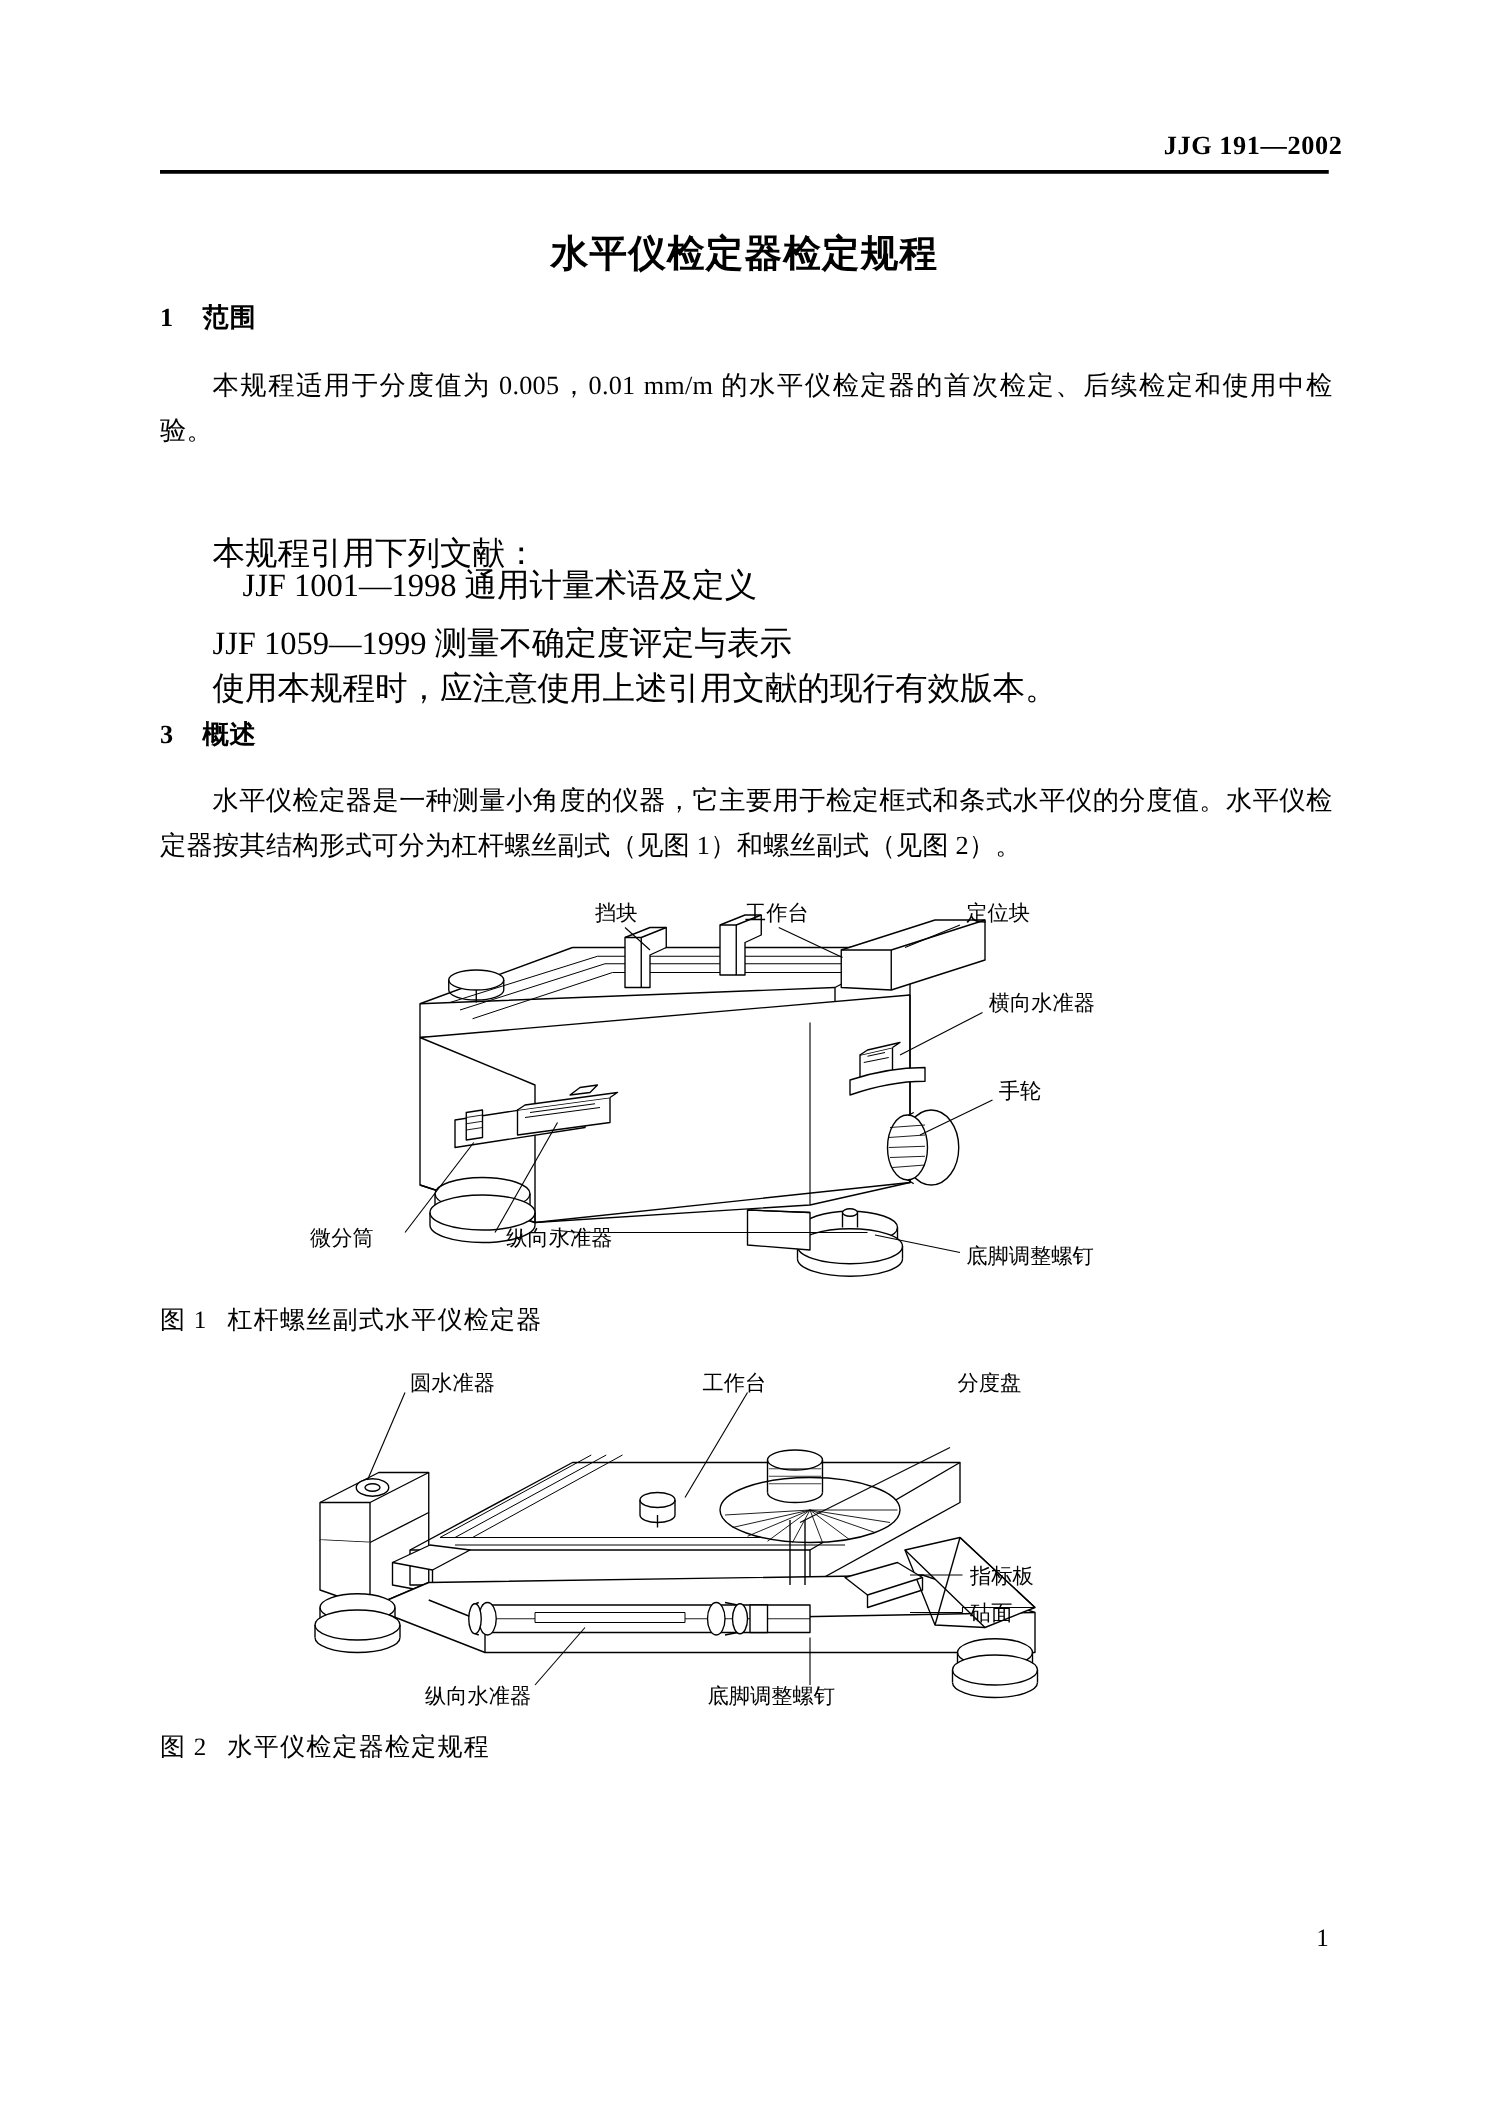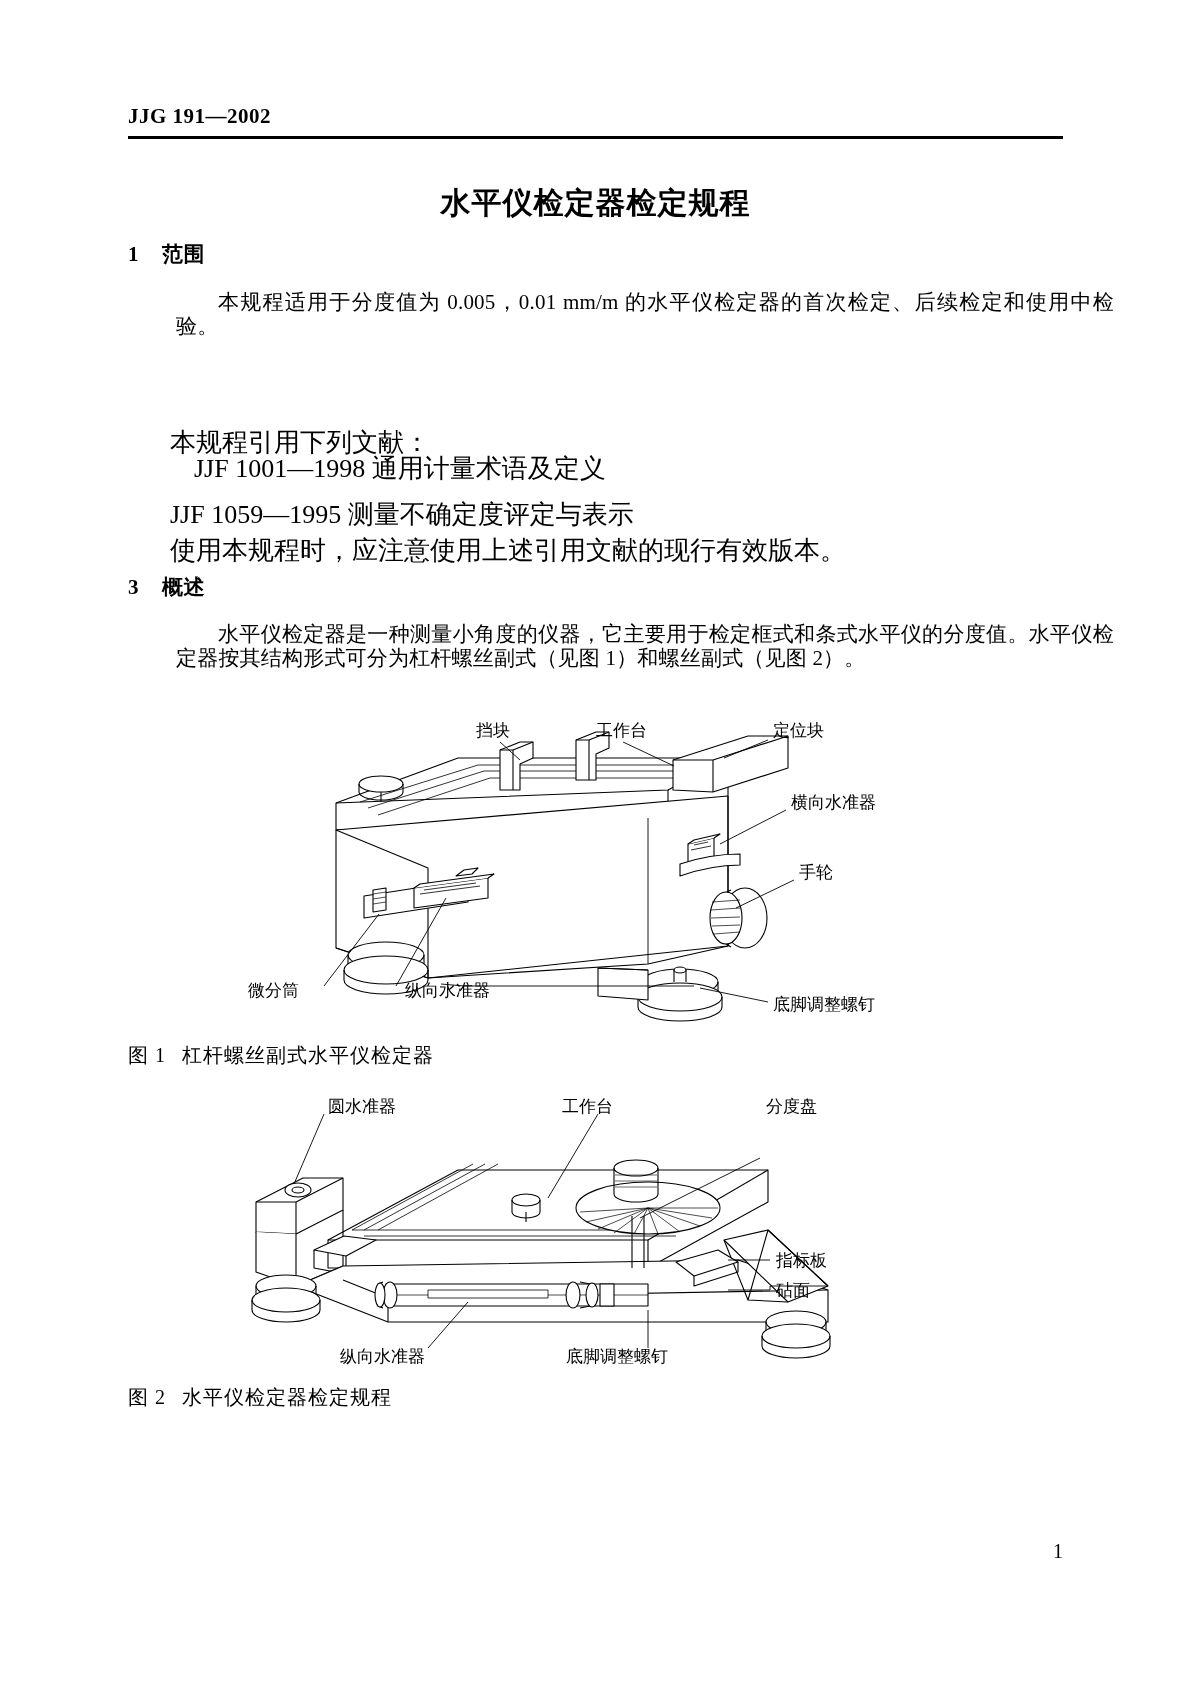--- a/index.html
+++ b/index.html
@@ -9,22 +9,22 @@
     color:#000;
     position:relative;
     overflow:hidden;
   }
   .page{
     position:absolute;inset:0;
     padding:0;
   }
   
   .header{
-    position:absolute;left:128px;top:104px;width:935px;
-    text-align:left;
+    position:absolute;left:139px;top:104px;width:935px;
+    text-align:right;
   }
   .header .hdr-text{
     font-family:"Liberation Serif","DejaVu Serif",serif;
     font-weight:bold;
     font-size:21px;
     letter-spacing:0.5px;
   }
   .header-rule{
     position:absolute;left:128px;top:136px;width:935px;height:3px;
     background:#000;
@@ -41,24 +41,23 @@
   .sec{
     position:absolute;left:128px;width:935px;
     font-size:21px;font-weight:bold;
     letter-spacing:0.5px;
   }
   .sec .num{display:inline-block;width:34px;}
   
   .para{
     position:absolute;left:128px;width:938px;
     font-size:21px;
-    line-height:24px;
+    line-height:36px;
     text-align:justify;
     letter-spacing:0.2px;
-    margin-left:48px;
   }
   .para.indent{text-indent:42px;}
   .refline{
     position:absolute;left:170px;width:896px;
     font-size:26px;line-height:36px;
   }
   
   .figure{position:absolute;left:128px;width:935px;}
   .fig-cap{
     font-size:20px;letter-spacing:1px;
@@ -89,21 +88,21 @@
 
   <div class="doc-title">水平仪检定器检定规程</div>
 
   <div class="sec" style="top:240px;">
     <span class="num">1</span><span>范围</span>
   </div>
   <div class="para indent" style="top:290px;">本规程适用于分度值为 0.005，0.01 mm/m 的水平仪检定器的首次检定、后续检定和使用中检验。</div>
 
   <div class="refline" style="top:425px;">本规程引用下列文献：</div>
   <div class="refline" style="top:451px;margin-left:24px;">JJF 1001—1998 通用计量术语及定义</div>
-  <div class="refline" style="top:497px;">JJF 1059—1995 测量不确定度评定与表示</div>
+  <div class="refline" style="top:497px;">JJF 1059—1999 测量不确定度评定与表示</div>
   <div class="refline" style="top:533px;">使用本规程时，应注意使用上述引用文献的现行有效版本。</div>
 
   <div class="sec" style="top:573px;">
     <span class="num">3</span><span>概述</span>
   </div>
   <div class="para indent" style="top:622px;">水平仪检定器是一种测量小角度的仪器，它主要用于检定框式和条式水平仪的分度值。水平仪检定器按其结构形式可分为杠杆螺丝副式（见图 1）和螺丝副式（见图 2）。</div>
 
   <div class="figure" style="top:718px;">
     <svg width="935" height="320" viewBox="0 0 935 320">
       <g fill="none" stroke="#000" stroke-width="1.1" stroke-linejoin="round">

